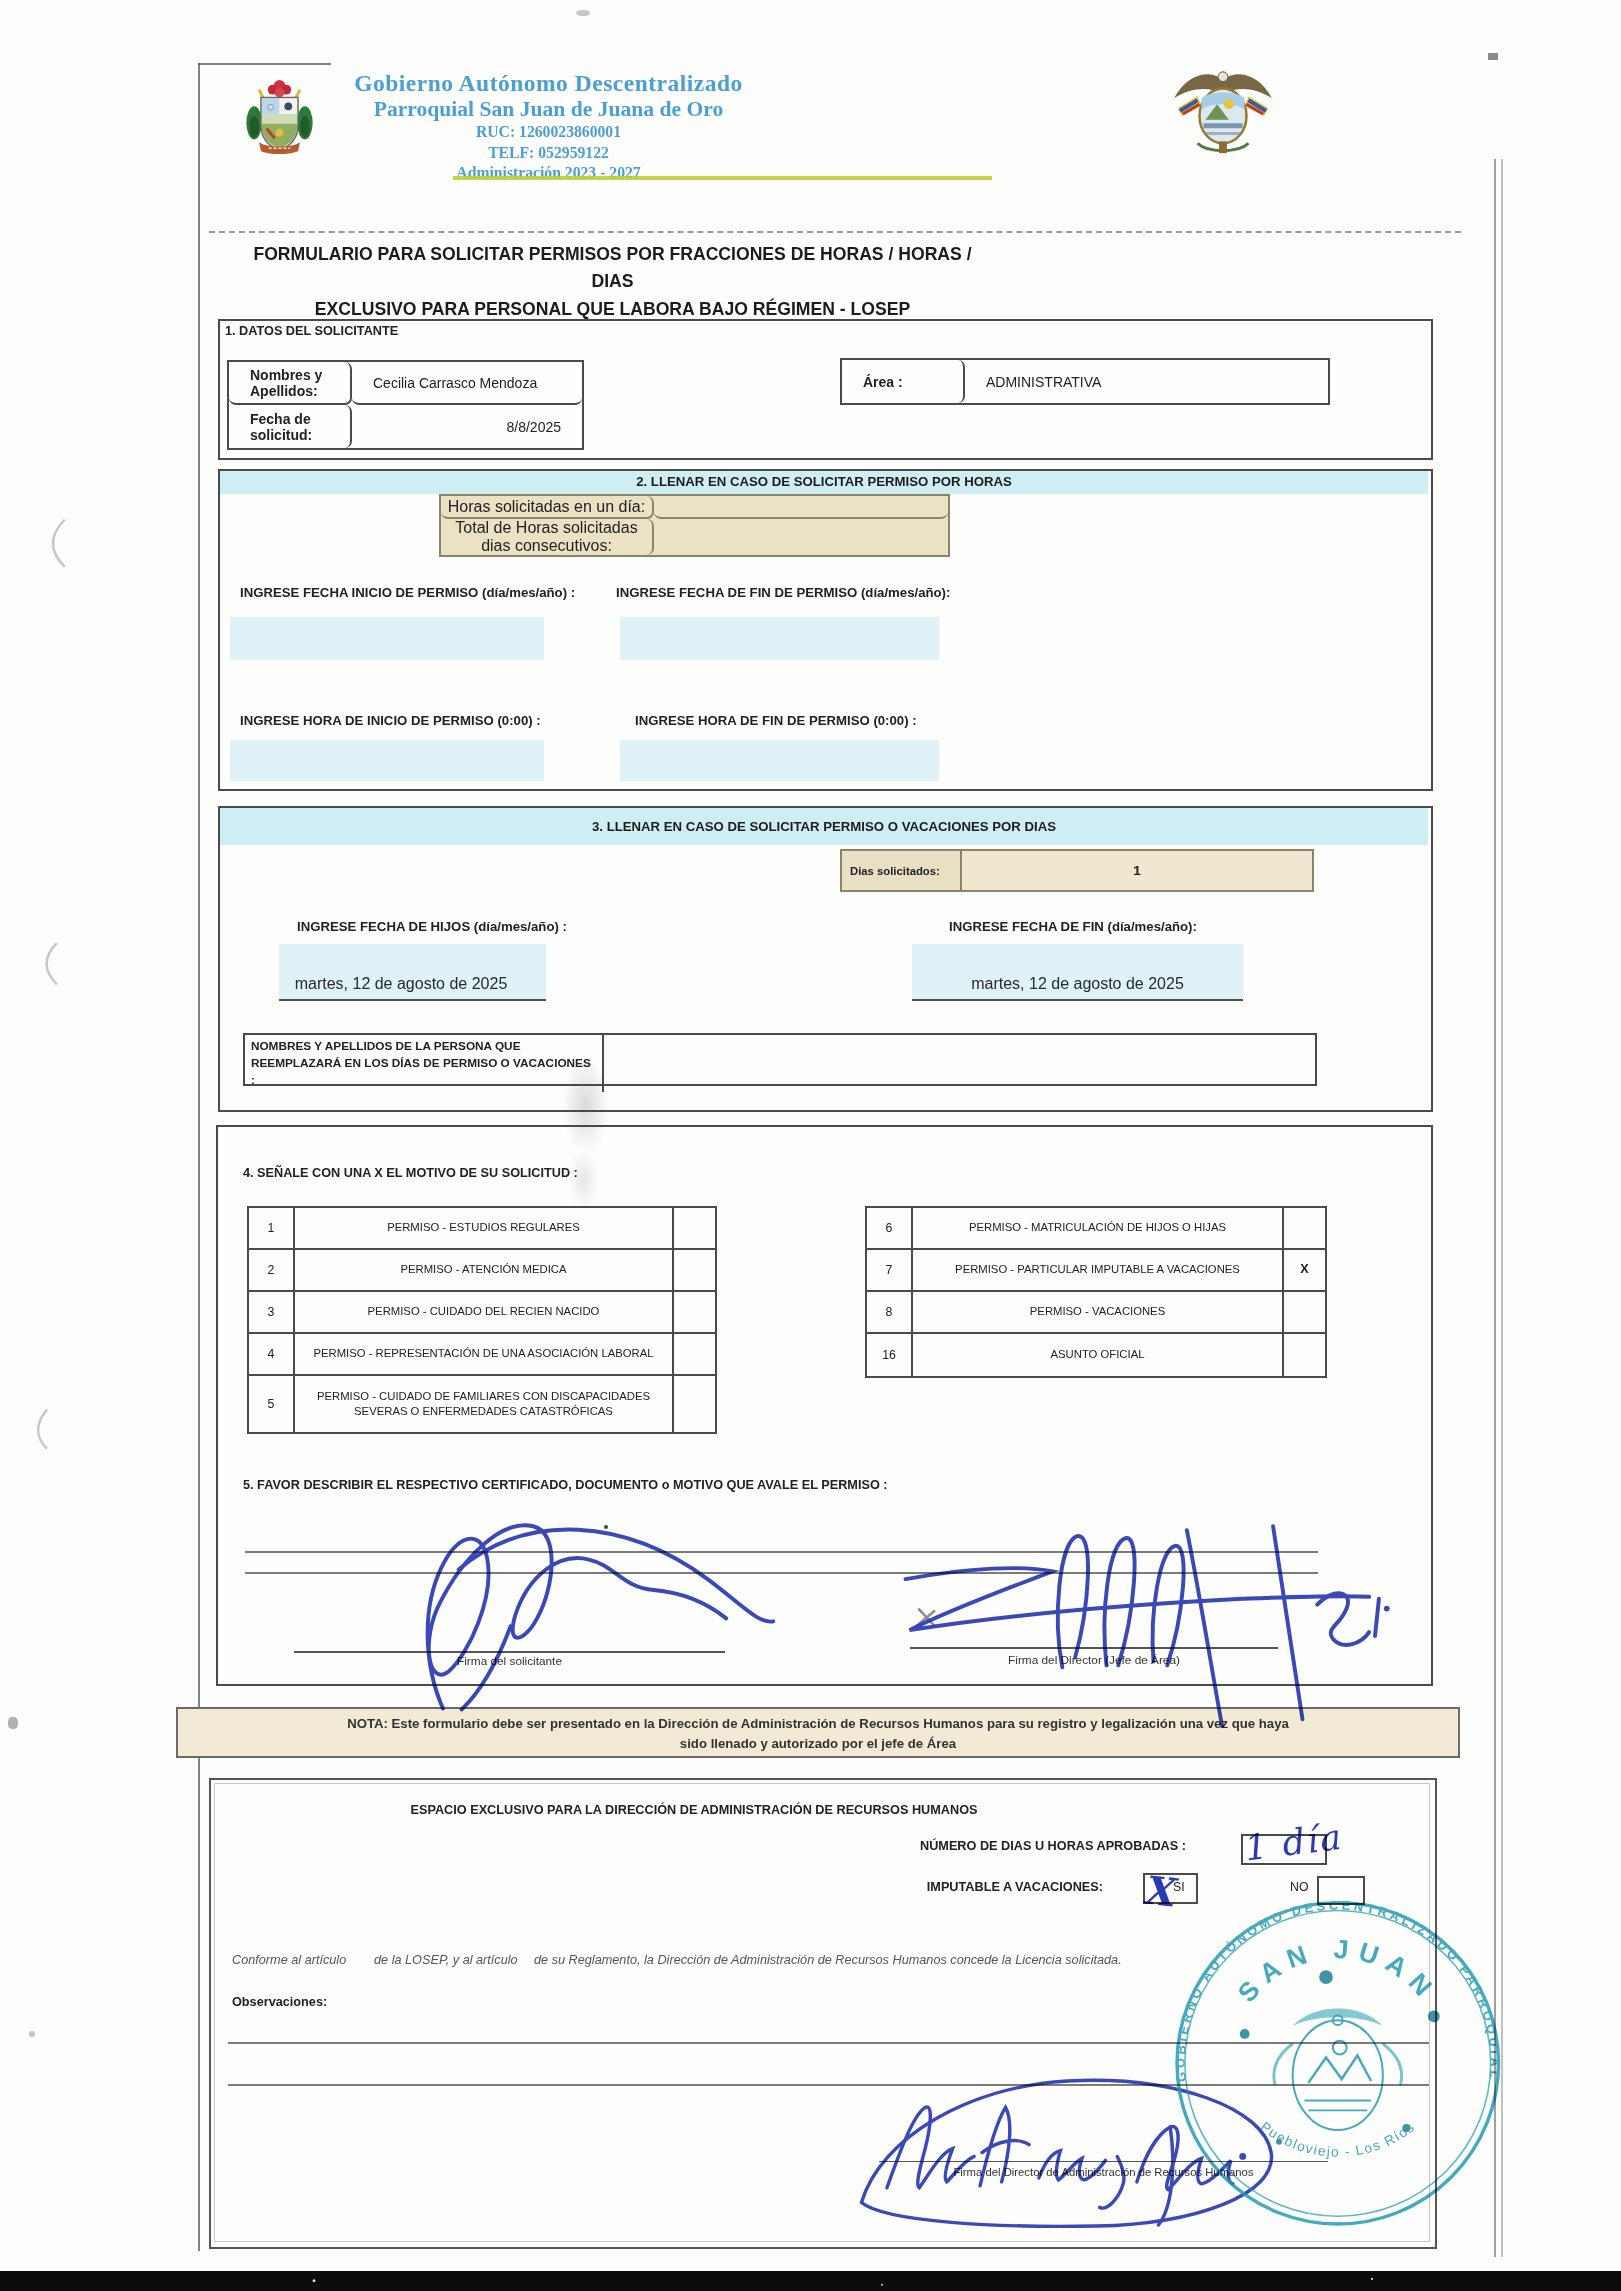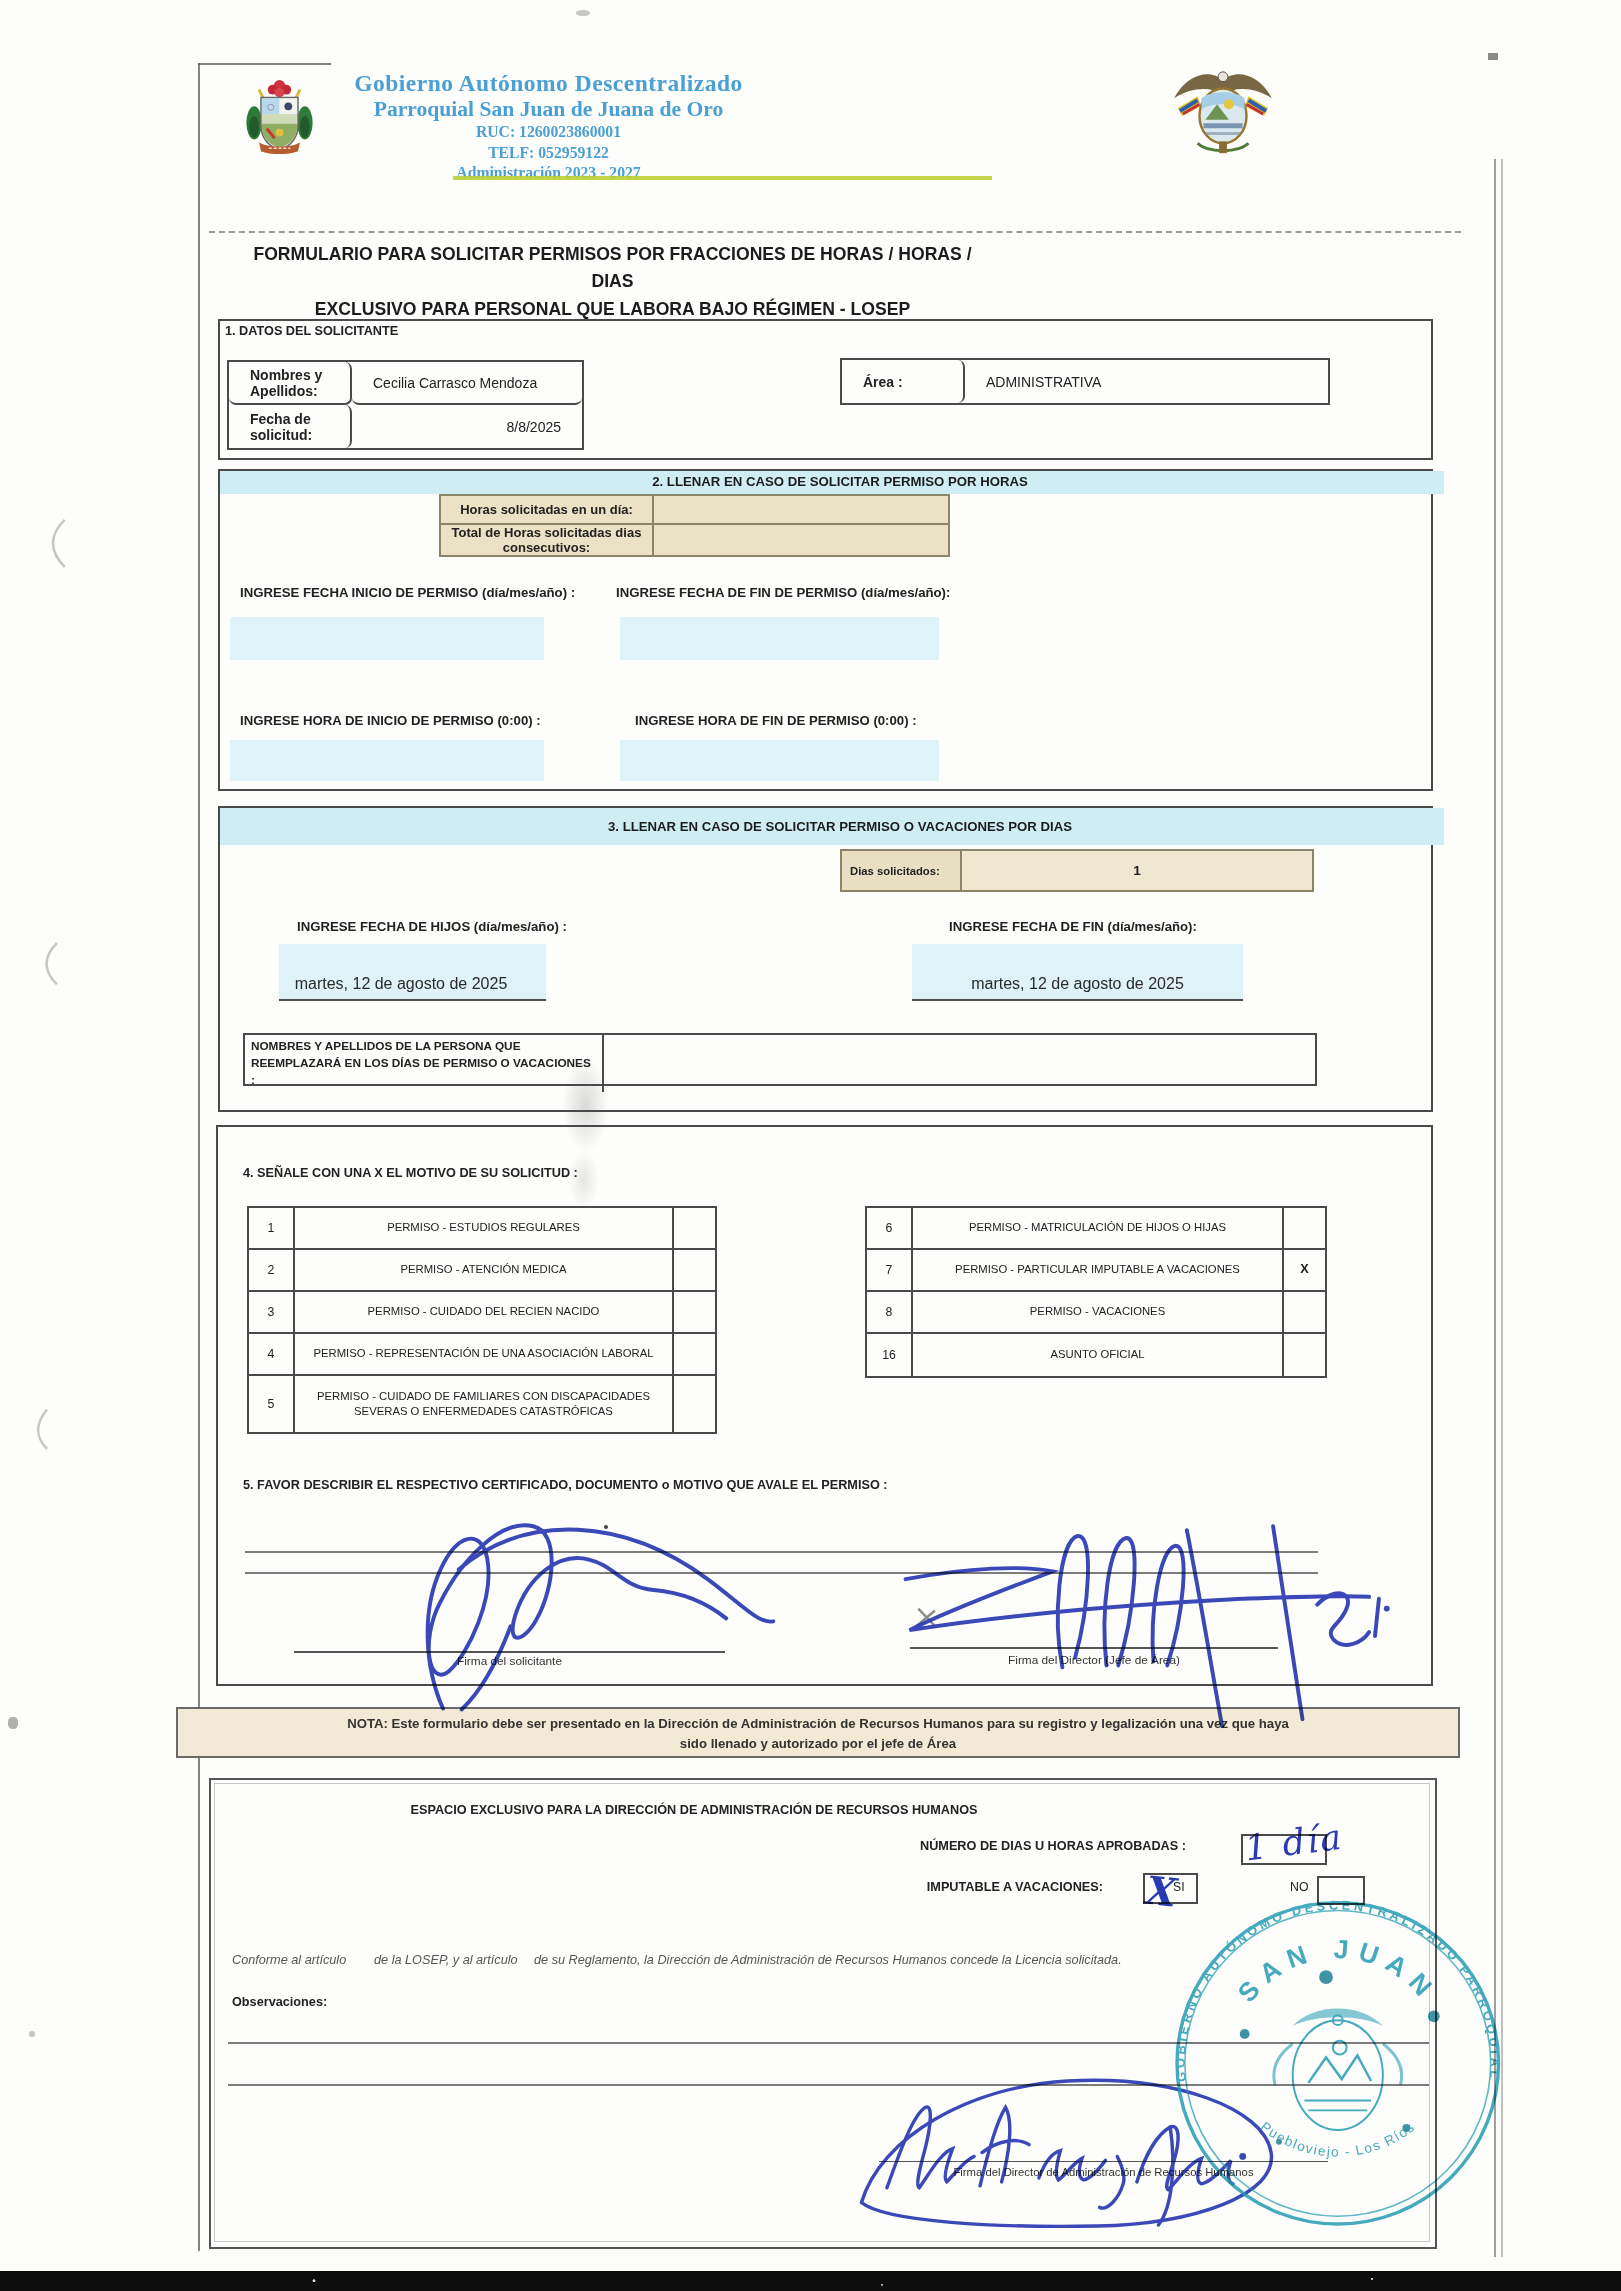--- a/index.html
+++ b/index.html
@@ -31,41 +31,41 @@
              font-family:"Liberation Serif",serif;font-weight:bold;}
   .org1{font-size:23.5px;line-height:25.5px;letter-spacing:0.5px;}
   .org2{font-size:21.6px;line-height:24.5px;}
   .org-ruc,.org-telf,.org-admin{font-size:15.7px;line-height:18.6px;margin-top:2px;}
   .green-line{left:453px;top:176px;width:539px;height:3.9px;background:#bccf35;opacity:.9;}
   .form-title{left:235px;top:241px;width:755px;text-align:center;font-weight:bold;
               font-size:17.6px;line-height:27.4px;color:#1c1c1c;}
   
   .sec-box{border:2px solid #4a4a4a;}
   .sec-title{font-size:12.7px;font-weight:bold;}
-  .band{background:#cfeef3;text-align:center;font-weight:bold;font-size:13.2px;color:#1c1c1c;padding-left:16px;}
+  .band{background:#cfeef3;text-align:center;font-weight:bold;font-size:13.2px;color:#1c1c1c;}
   .bb-input{background:#def2f7;}
   .p-label{font-size:13.2px;font-weight:bold;white-space:nowrap;}
   
   .s1-box{left:218px;top:319px;width:1211px;height:137px;}
   .s1-title{left:225px;top:324px;}
   .s1-table{left:227px;top:360px;width:353px;height:86px;border:2px solid #4a4a4a;
             display:grid;grid-template-columns:123px 1fr;grid-template-rows:1fr 1fr;}
   .area-table{left:840px;top:358px;width:486px;height:43px;border:2px solid #4a4a4a;
             display:grid;grid-template-columns:123px 1fr;}
   .cell{display:flex;align-items:center;font-size:14px;padding:0 21px;border-radius:7px;}
   .cell.lbl{font-weight:bold;}
   .cell.br{border-right:2px solid #4a4a4a;}
   .cell.bbd{border-bottom:2px solid #4a4a4a;}
   .cell.right{justify-content:flex-end;}
   
   .s2-box{left:218px;top:469px;width:1211px;height:318px;}
   .s2-band{left:220px;top:471px;width:1208px;height:22.5px;line-height:22.5px;}
   .tan-table{left:439px;top:494px;width:507px;height:59px;border:2px solid #8c8468;background:#ebe1c4;
              display:grid;grid-template-columns:213px 1fr;grid-template-rows:1fr 1fr;}
-  .tan-cell{display:flex;align-items:center;justify-content:center;font-size:13px;font-weight:bold;text-align:center;}
+  .tan-cell{display:flex;align-items:center;justify-content:center;font-size:16px;font-weight:normal;text-align:center;border-radius:7px;}
   .tan-cell.br{border-right:2px solid #8c8468;}
   .tan-cell.bbd{border-bottom:2px solid #8c8468;}
   .s2l1{left:240px;top:585px;} .s2r1{left:616px;top:585px;}
   .s2lb1{left:230px;top:617px;width:314px;height:43px;}
   .s2rb1{left:620px;top:617px;width:319px;height:43px;}
   .s2l2{left:240px;top:713px;} .s2r2{left:635px;top:713px;}
   .s2lb2{left:230px;top:740px;width:314px;height:41px;}
   .s2rb2{left:620px;top:740px;width:319px;height:41px;}
   
   .s3-box{left:218px;top:806px;width:1211px;height:302px;}

